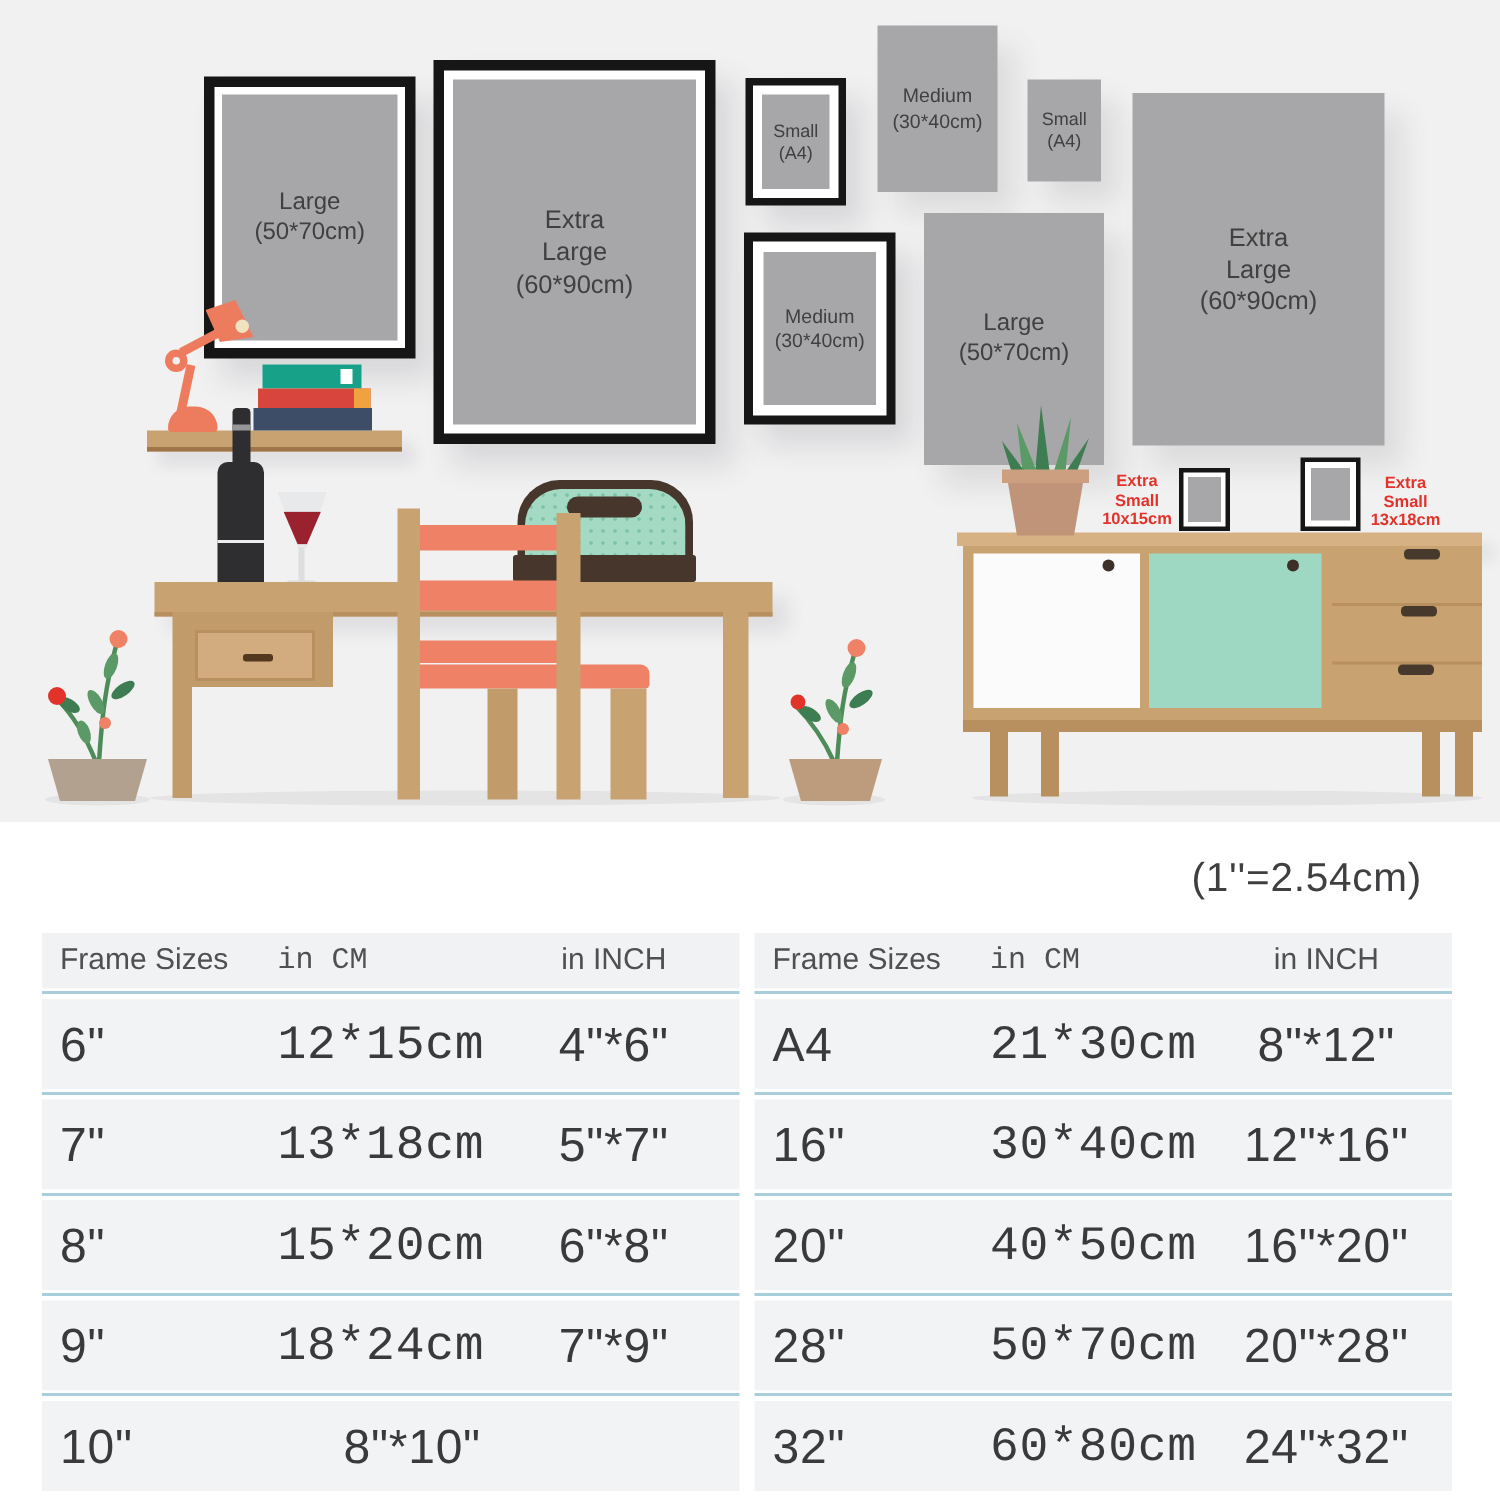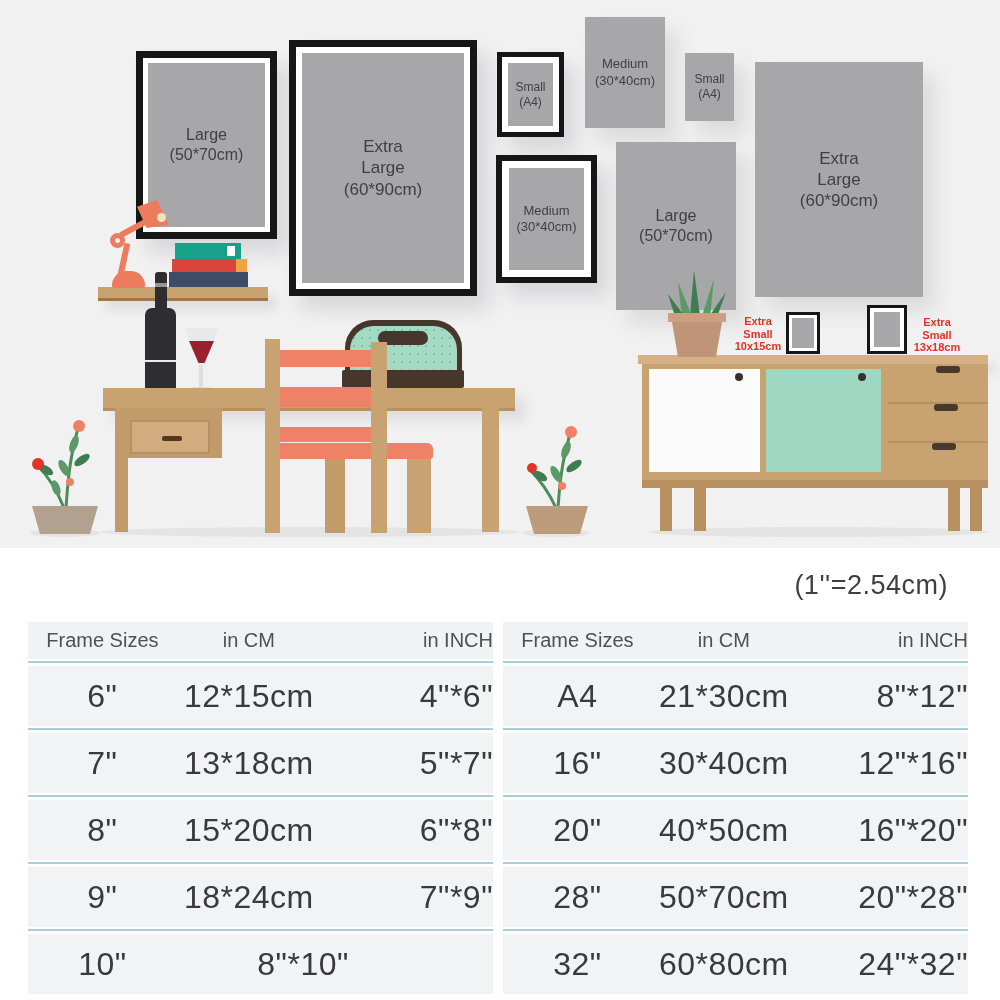--- a/index.html
+++ b/index.html
@@ -76,21 +76,21 @@
 
   .floor-shadow{position:absolute;background:rgba(60,60,65,.07);border-radius:50%;}
 
   
   #note{position:absolute;right:52px;top:570px;font-size:27px;color:#3f3f41;letter-spacing:.5px;}
   .sizetable{position:absolute;top:622px;width:465px;}
   #table-left{left:28px;} #table-right{left:503px;}
   .t-head{height:37px;background:#f0f2f3;display:flex;align-items:center;font-size:20px;color:#505052;}
   .t-div{height:7px;background:linear-gradient(#ffffff 0 2px,#a9cedb 2px 4px,#ffffff 4px 7px);}
   .t-row{height:60px;background:#f2f3f5;display:flex;align-items:center;font-size:32px;color:#3a3a3c;letter-spacing:.5px;}
-  .c1{width:32%;text-align:center;} .c2{width:31%;text-align:center;} .c3{width:37%;text-align:right;}
+  .c1{width:32%;text-align:left;margin-left:12px;} .c2{width:31%;text-align:left;font-family:Liberation Mono, monospace;} .c3{width:37%;text-align:center;}
 </style>
 </head>
 <body>
 
 <div id="canvas">
 
   <div id="scene">
 
     <div class="frame" style="left:136px;top:51px;width:141px;height:188px;">
       <div class="mat" style="left:7px;top:7px;right:7px;bottom:7px;"></div>

